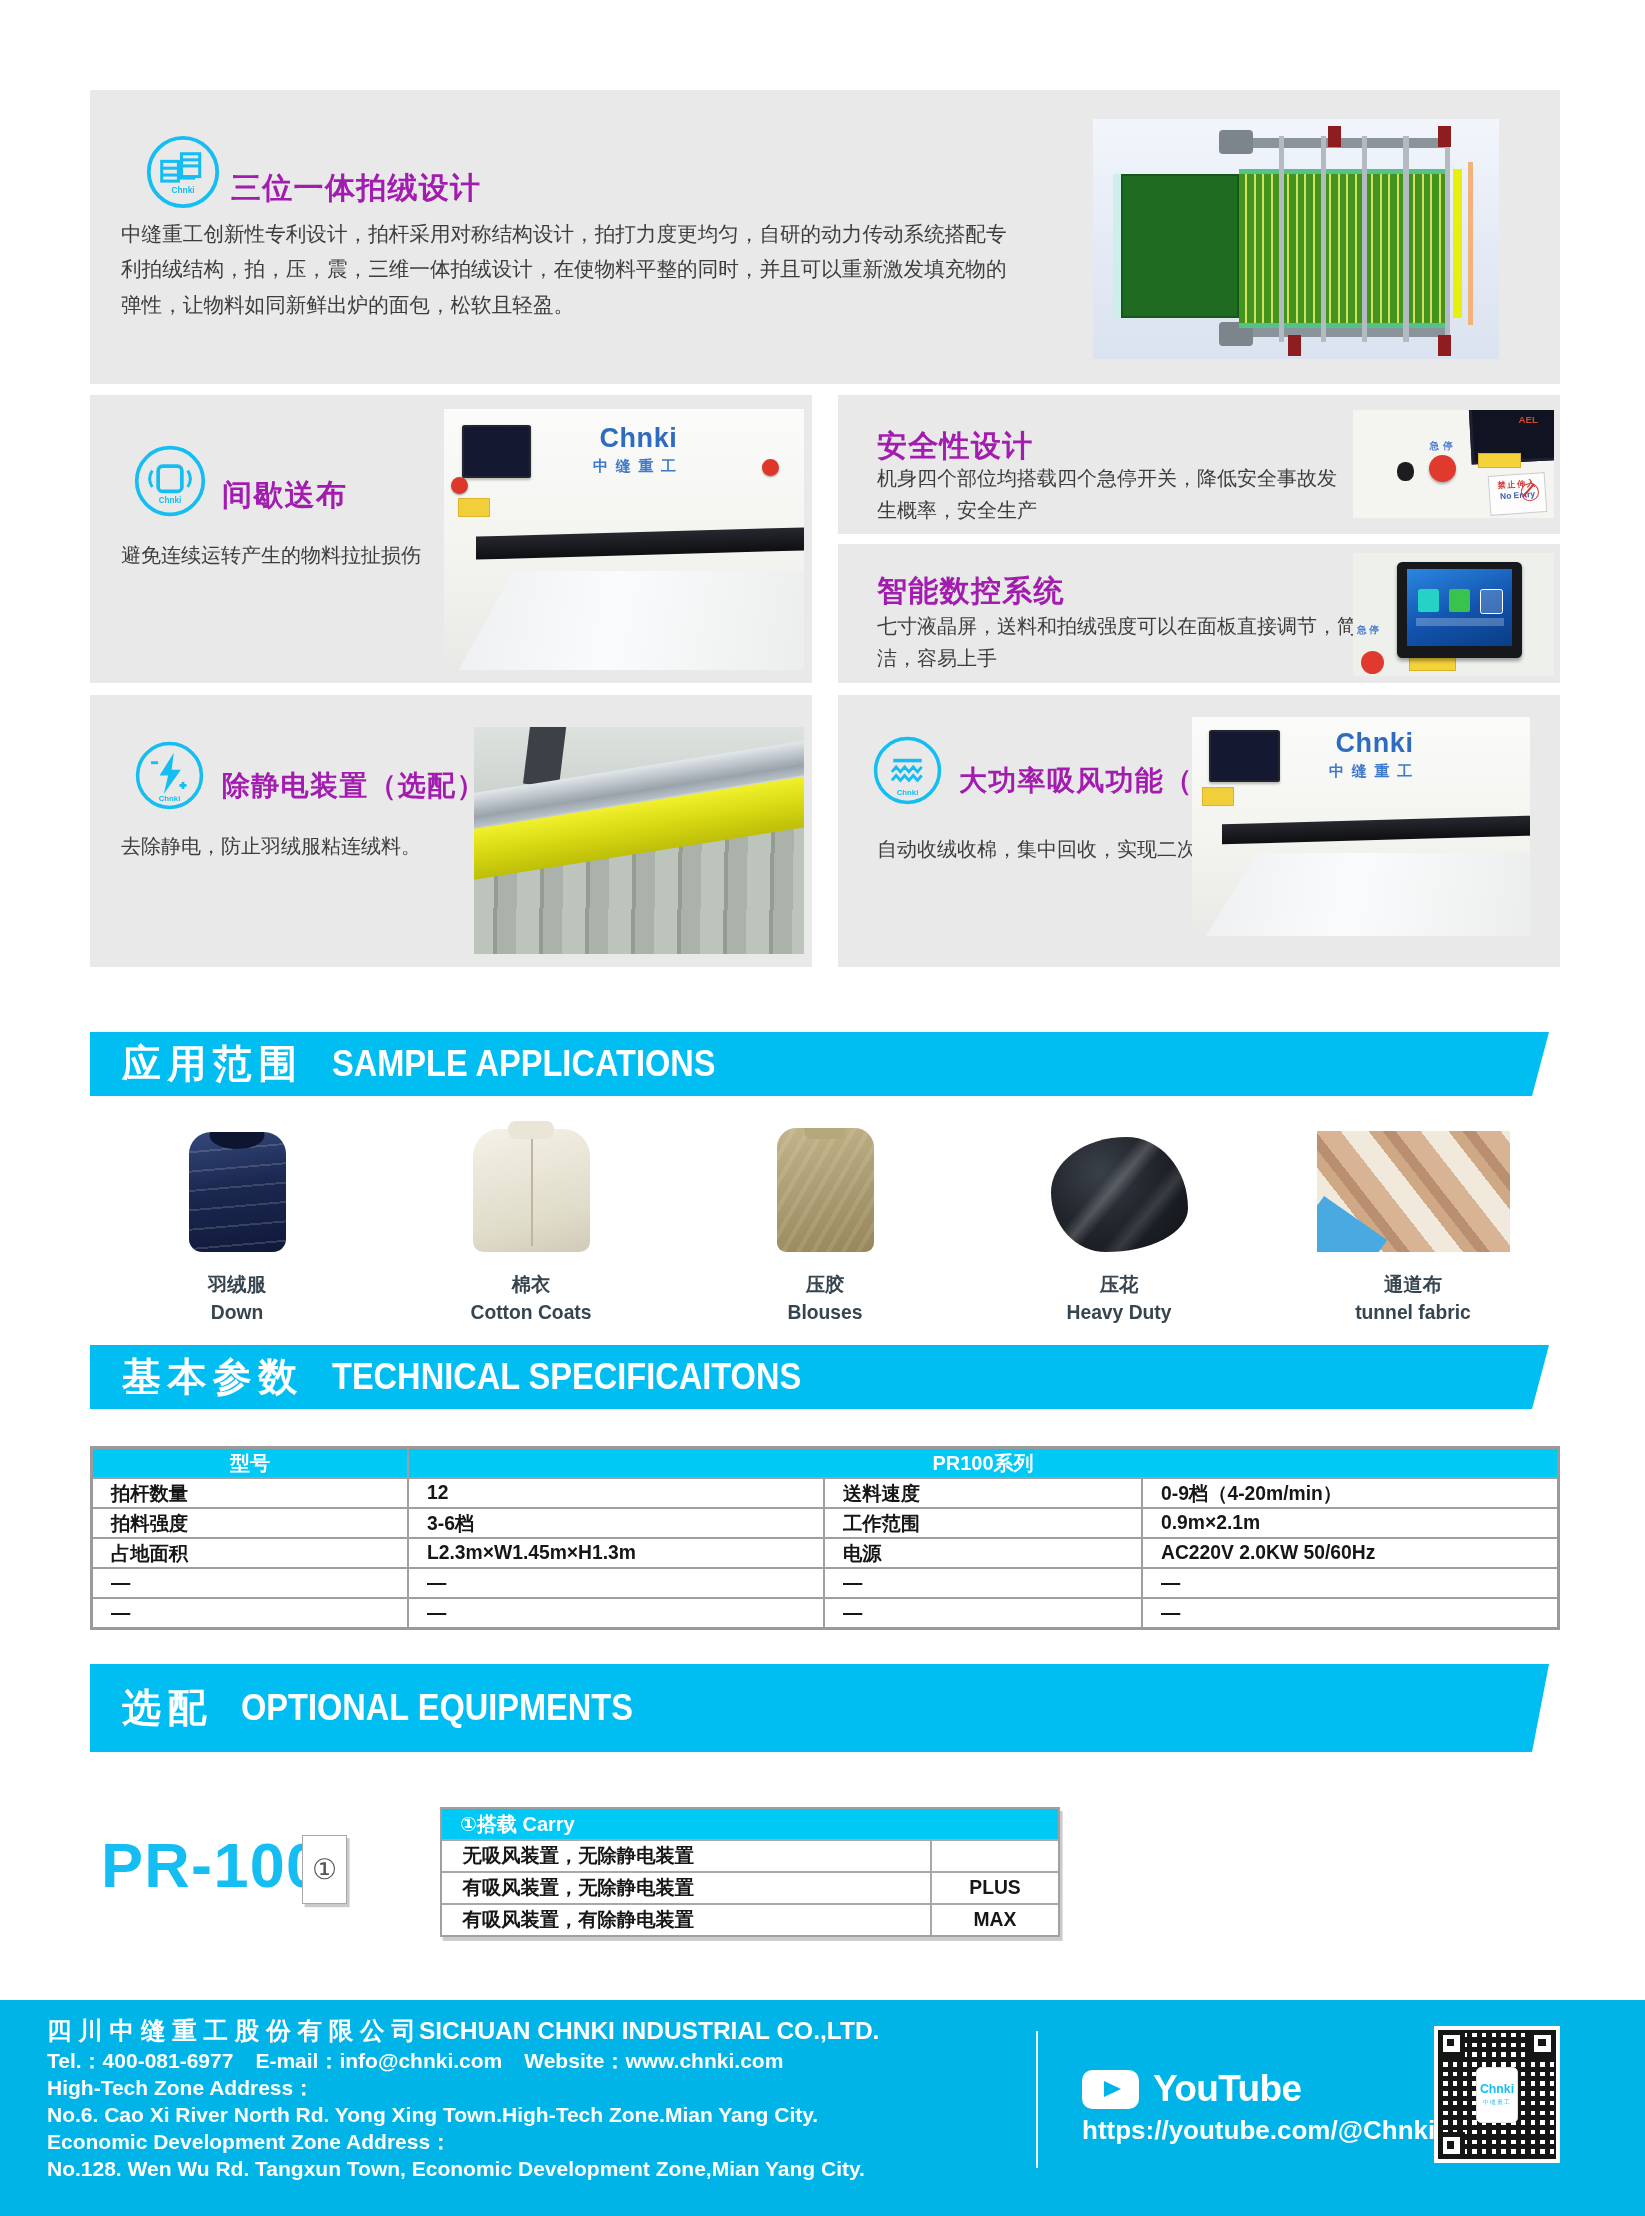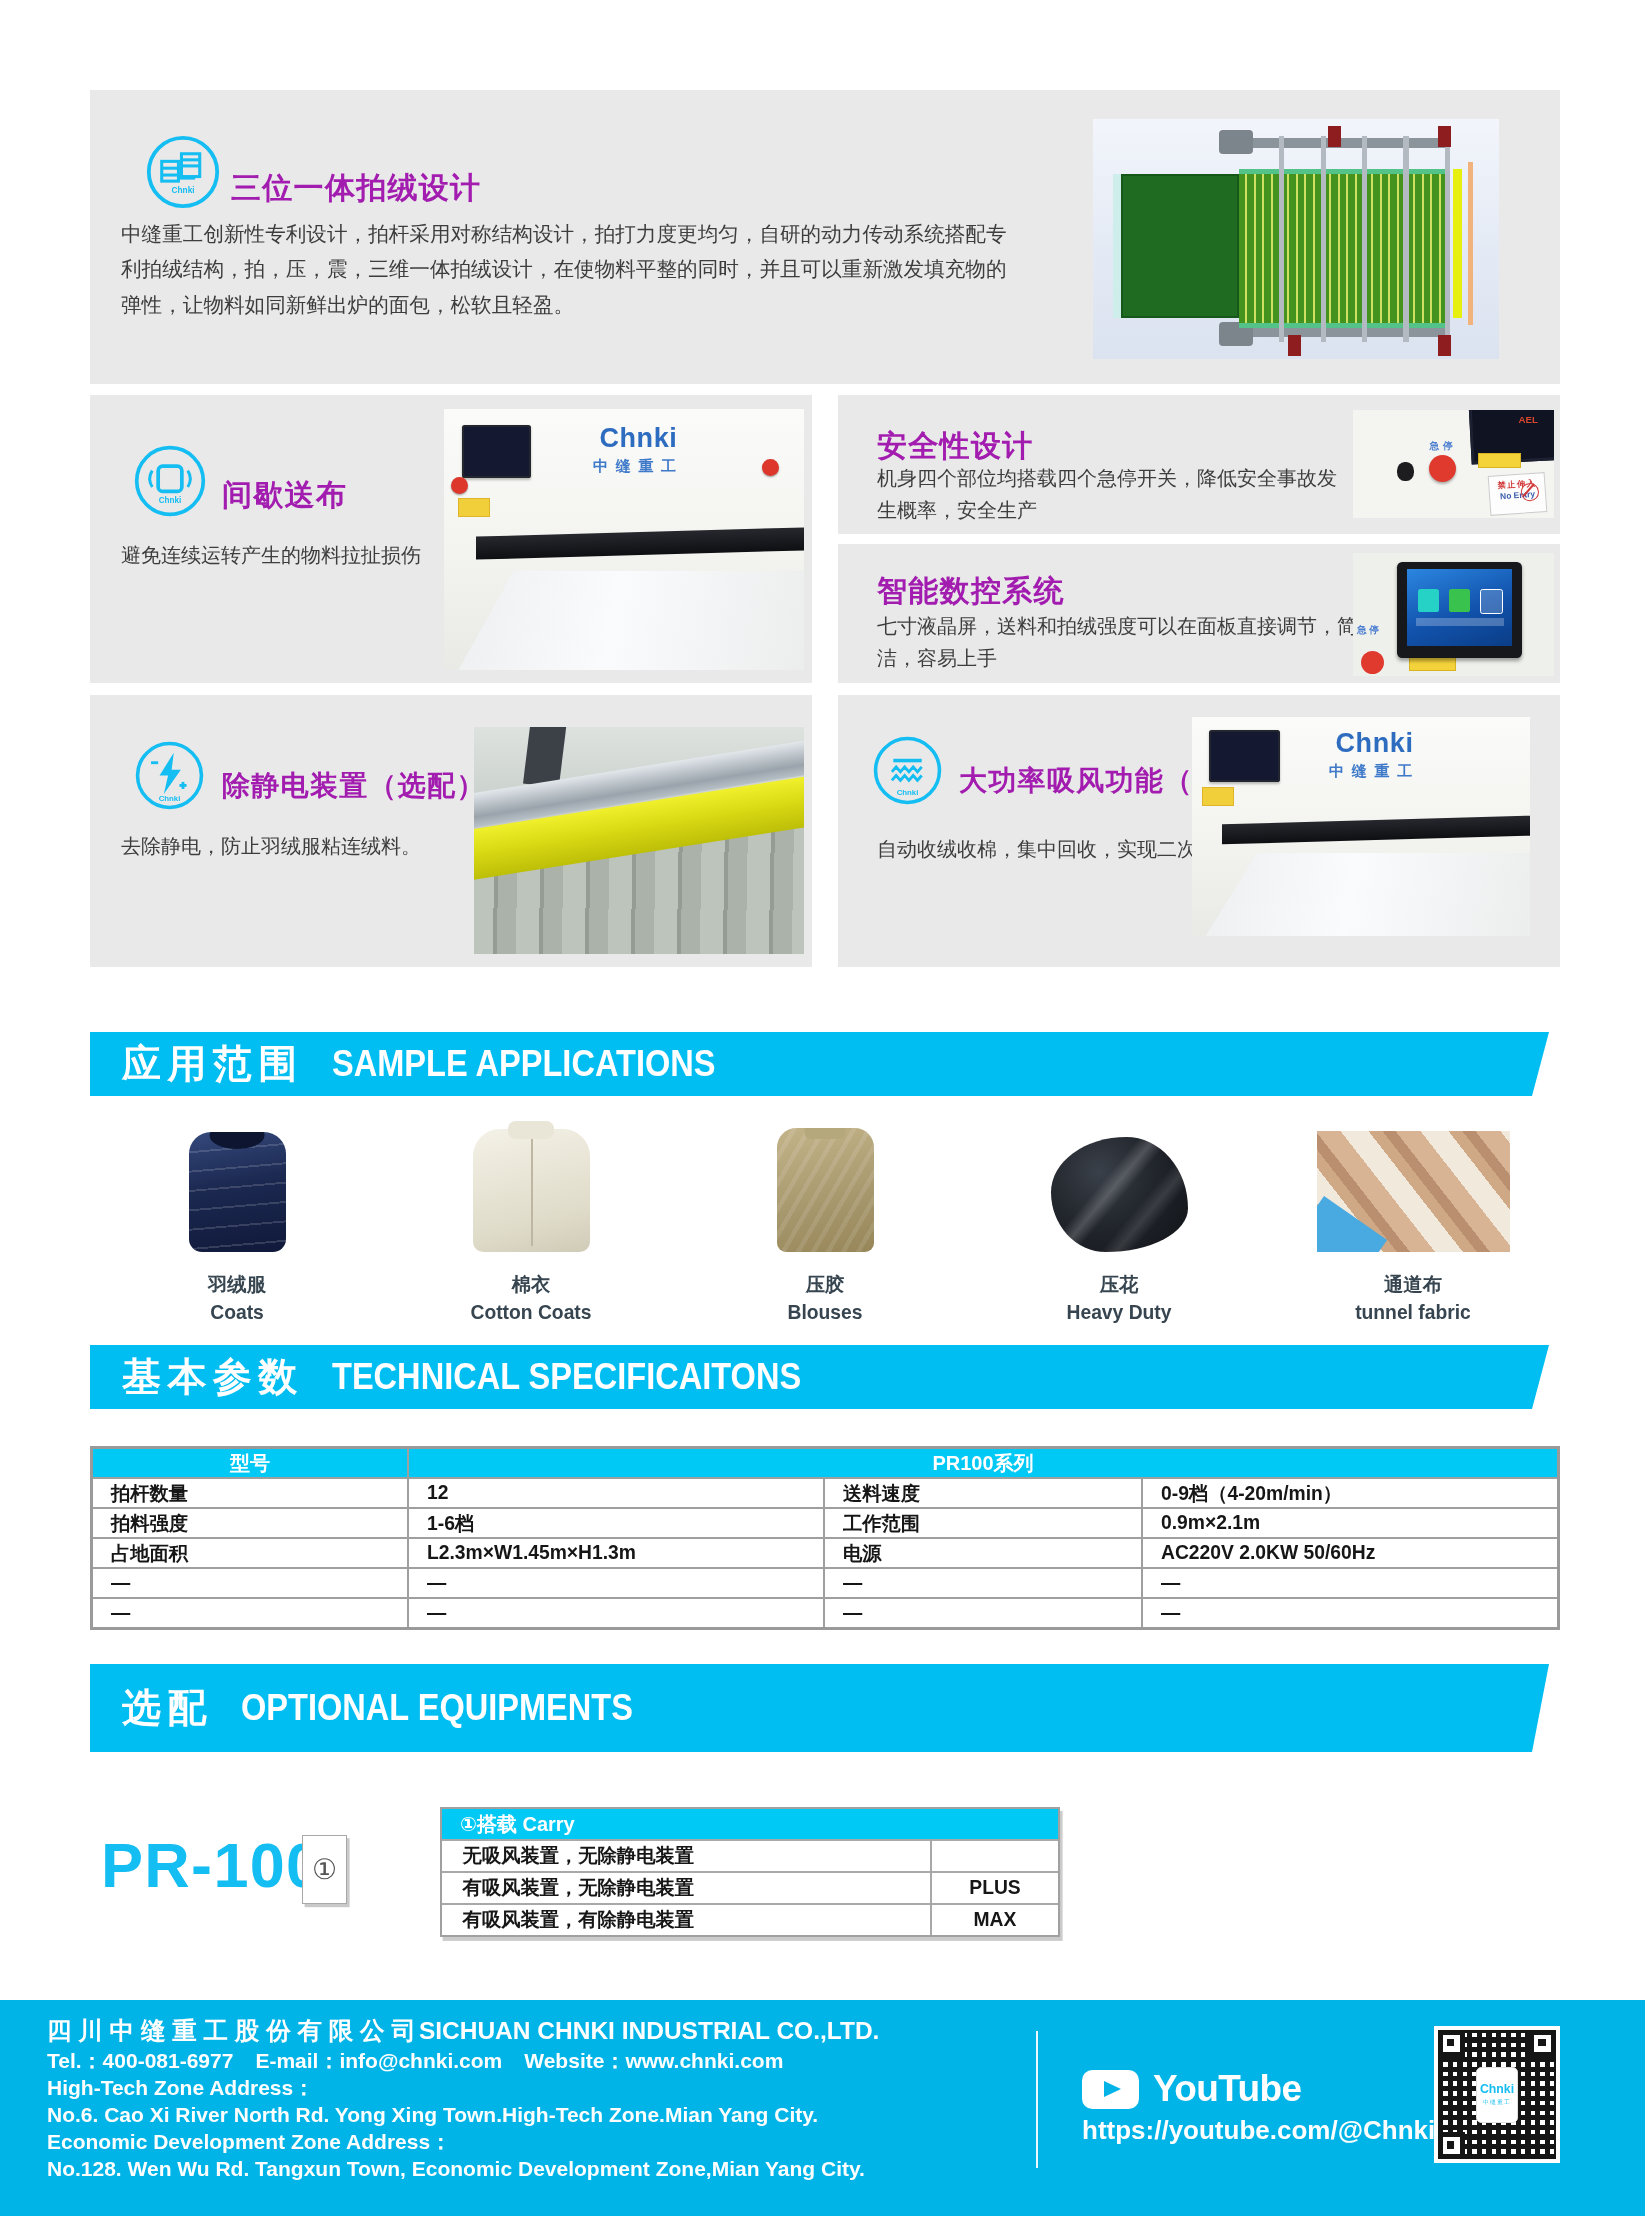--- a/index.html
+++ b/index.html
@@ -330,21 +330,21 @@
   </div>
 
   <div class="samples">
     <div class="sample">
       <div class="art">
           <div class="g-down">
             <div class="g-hood"></div>
           </div>
         </div>
       <div class="zh">羽绒服</div>
-      <div class="en">Coats</div>
+      <div class="en">Down</div>
     </div>
     <div class="sample">
       <div class="art">
           <div class="g-cotton"></div>
         </div>
       <div class="zh">棉衣</div>
       <div class="en">Cotton Coats</div>
     </div>
     <div class="sample">
       <div class="art">
@@ -377,21 +377,21 @@
   <div class="spec-table">
     <div class="cell head">型号</div>
     <div class="cell head head-series">PR100系列</div>
 
     <div class="cell">拍杆数量</div>
     <div class="cell">12</div>
     <div class="cell">送料速度</div>
     <div class="cell">0-9档（4-20m/min）</div>
 
     <div class="cell">拍料强度</div>
-    <div class="cell">1-6档</div>
+    <div class="cell">3-6档</div>
     <div class="cell">工作范围</div>
     <div class="cell">0.9m×2.1m</div>
 
     <div class="cell">占地面积</div>
     <div class="cell">L2.3m×W1.45m×H1.3m</div>
     <div class="cell">电源</div>
     <div class="cell">AC220V 2.0KW 50/60Hz</div>
 
     <div class="cell">—</div>
     <div class="cell">—</div>

